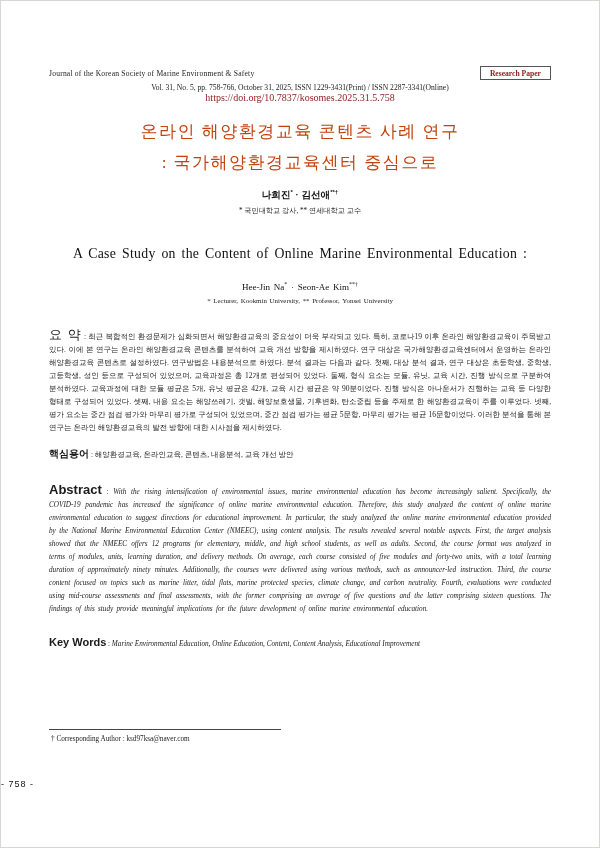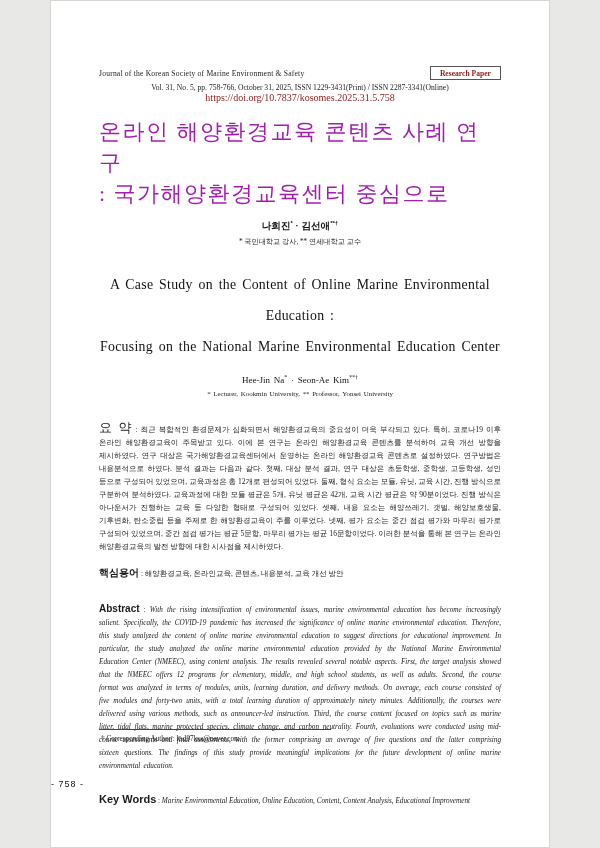--- a/index.html
+++ b/index.html
@@ -1,19 +1,19 @@
 <!DOCTYPE html>
 <html><head>
 <meta charset="utf-8">
 <style>
   * { margin: 0; padding: 0; box-sizing: border-box; }
   html, body { background: #e8e8e6; }
   .page {
     position: relative;
-    width: 500px;
+    width: 600px;
     height: 848px;
     margin: 0 auto;
     background: #ffffff;
     border: 1px solid #d8d6d2;
     font-family: "Liberation Serif", "DejaVu Serif", serif;
     color: #161616;
     overflow: hidden;
   }
   .content { padding: 68px 48px 0 48px; }
 
@@ -35,23 +35,23 @@
   .hdr-row2 {
     display: flex; justify-content: space-between; align-items: center;
     margin-top: 3px;
     flex-direction: column;
   }
   .issue-line { font-size: 7.6px; color: #222; }
   .doi { font-size: 10px; color: #8b1a1a; text-decoration: none; }
 
   
   .title-ko {
-    margin-top: 13px; 
-    font-size: 22px; letter-spacing: 1.5px; line-height: 31px;
-    color: #a21caf;
+    margin-top: 13px; text-align: center;
+    font-size: 17px; letter-spacing: 1.5px; line-height: 31px;
+    color: #c2410c;
   }
   .authors-ko {
     margin-top: 11px; text-align: center;
     font-size: 9.6px; font-weight: bold; color: #111;
     font-family: "Liberation Sans", sans-serif;
   }
   .authors-ko sup, .authors-en sup { font-size: 6px; }
   .affil-ko {
     margin-top: 4px; text-align: center;
     font-size: 7.2px; color: #222;
@@ -83,21 +83,21 @@
     margin-top: 13px;
     font-size: 7.5px; color: #1a1a1a;
   }
   .kw-label-ko { font-weight: bold; font-size: 10px; }
   .abs-en {
     margin-top: 22px;
     font-size: 7.2px; line-height: 13px; text-align: justify;
     font-style: italic; color: #1a1a1a; word-spacing: 1.5px;
   }
   .abs-label-en {
-    font-style: normal; font-weight: bold; font-size: 10px;
+    font-style: normal; font-weight: bold; font-size: 13px;
     font-family: "Liberation Sans", sans-serif;
   }
   .kw-en {
     margin-top: 20px;
     font-size: 7.2px; font-style: italic; color: #1a1a1a;
   }
   .kw-label-en {
     font-style: normal; font-weight: bold; font-size: 11px;
     font-family: "Liberation Sans", sans-serif;
   }
@@ -140,21 +140,20 @@
     <div class="title-ko">
       <div>온라인 해양환경교육 콘텐츠 사례 연구</div>
       <div>: 국가해양환경교육센터 중심으로</div>
     </div>
 
     <div class="authors-ko"><span>나희진</span><sup>*</sup><span> · </span><span>김선애</span><sup>**†</sup></div>
     <div class="affil-ko">* 국민대학교 강사, ** 연세대학교 교수</div>
 
     <div class="title-en">
       <div>A Case Study on the Content of Online Marine Environmental Education :</div>
-      <div>Focusing on the National Marine Environmental Education Center</div>
     </div>
 
     <div class="authors-en"><span>Hee-Jin Na</span><sup>*</sup><span> · </span><span>Seon-Ae Kim</span><sup>**†</sup></div>
     <div class="affil-en">* Lecturer, Kookmin University, ** Professor, Yonsei University</div>
 
     <p class="abs-ko"><span class="abs-label-ko">요    약</span><span class="colon-sep"> : </span><span>최근 복합적인 환경문제가 심화되면서 해양환경교육의 중요성이 더욱 부각되고 있다. 특히, 코로나19 이후 온라인 해양환경교육이 주목받고 있다. 이에 본 연구는 온라인 해양환경교육 콘텐츠를 분석하여 교육 개선 방향을 제시하였다. 연구 대상은 국가해양환경교육센터에서 운영하는 온라인 해양환경교육 콘텐츠로 설정하였다. 연구방법은 내용분석으로 하였다. 분석 결과는 다음과 같다. 첫째, 대상 분석 결과, 연구 대상은 초등학생, 중학생, 고등학생, 성인 등으로 구성되어 있었으며, 교육과정은 총 12개로 편성되어 있었다. 둘째, 형식 요소는 모듈, 유닛, 교육 시간, 진행 방식으로 구분하여 분석하였다. 교육과정에 대한 모듈 평균은 5개, 유닛 평균은 42개, 교육 시간 평균은 약 90분이었다. 진행 방식은 아나운서가 진행하는 교육 등 다양한 형태로 구성되어 있었다. 셋째, 내용 요소는 해양쓰레기, 갯벌, 해양보호생물, 기후변화, 탄소중립 등을 주제로 한 해양환경교육이 주를 이루었다. 넷째, 평가 요소는 중간 점검 평가와 마무리 평가로 구성되어 있었으며, 중간 점검 평가는 평균 5문항, 마무리 평가는 평균 16문항이었다. 이러한 분석을 통해 본 연구는 온라인 해양환경교육의 발전 방향에 대한 시사점을 제시하였다.</span></p>
 
     <p class="kw-ko"><span class="kw-label-ko">핵심용어</span><span class="colon-sep"> : </span><span>해양환경교육, 온라인교육, 콘텐츠, 내용분석, 교육 개선 방안</span></p>
 
     <p class="abs-en"><span class="abs-label-en">Abstract</span><span class="colon-sep"> : </span><span>With the rising intensification of environmental issues, marine environmental education has become increasingly salient. Specifically, the COVID-19 pandemic has increased the significance of online marine environmental education. Therefore, this study analyzed the content of online marine environmental education to suggest directions for educational improvement. In particular, the study analyzed the online marine environmental education provided by the National Marine Environmental Education Center (NMEEC), using content analysis. The results revealed several notable aspects. First, the target analysis showed that the NMEEC offers 12 programs for elementary, middle, and high school students, as well as adults. Second, the course format was analyzed in terms of modules, units, learning duration, and delivery methods. On average, each course consisted of five modules and forty-two units, with a total learning duration of approximately ninety minutes. Additionally, the courses were delivered using various methods, such as announcer-led instruction. Third, the course content focused on topics such as marine litter, tidal flats, marine protected species, climate change, and carbon neutrality. Fourth, evaluations were conducted using mid-course assessments and final assessments, with the former comprising an average of five questions and the latter comprising sixteen questions. The findings of this study provide meaningful implications for the future development of online marine environmental education.</span></p>

